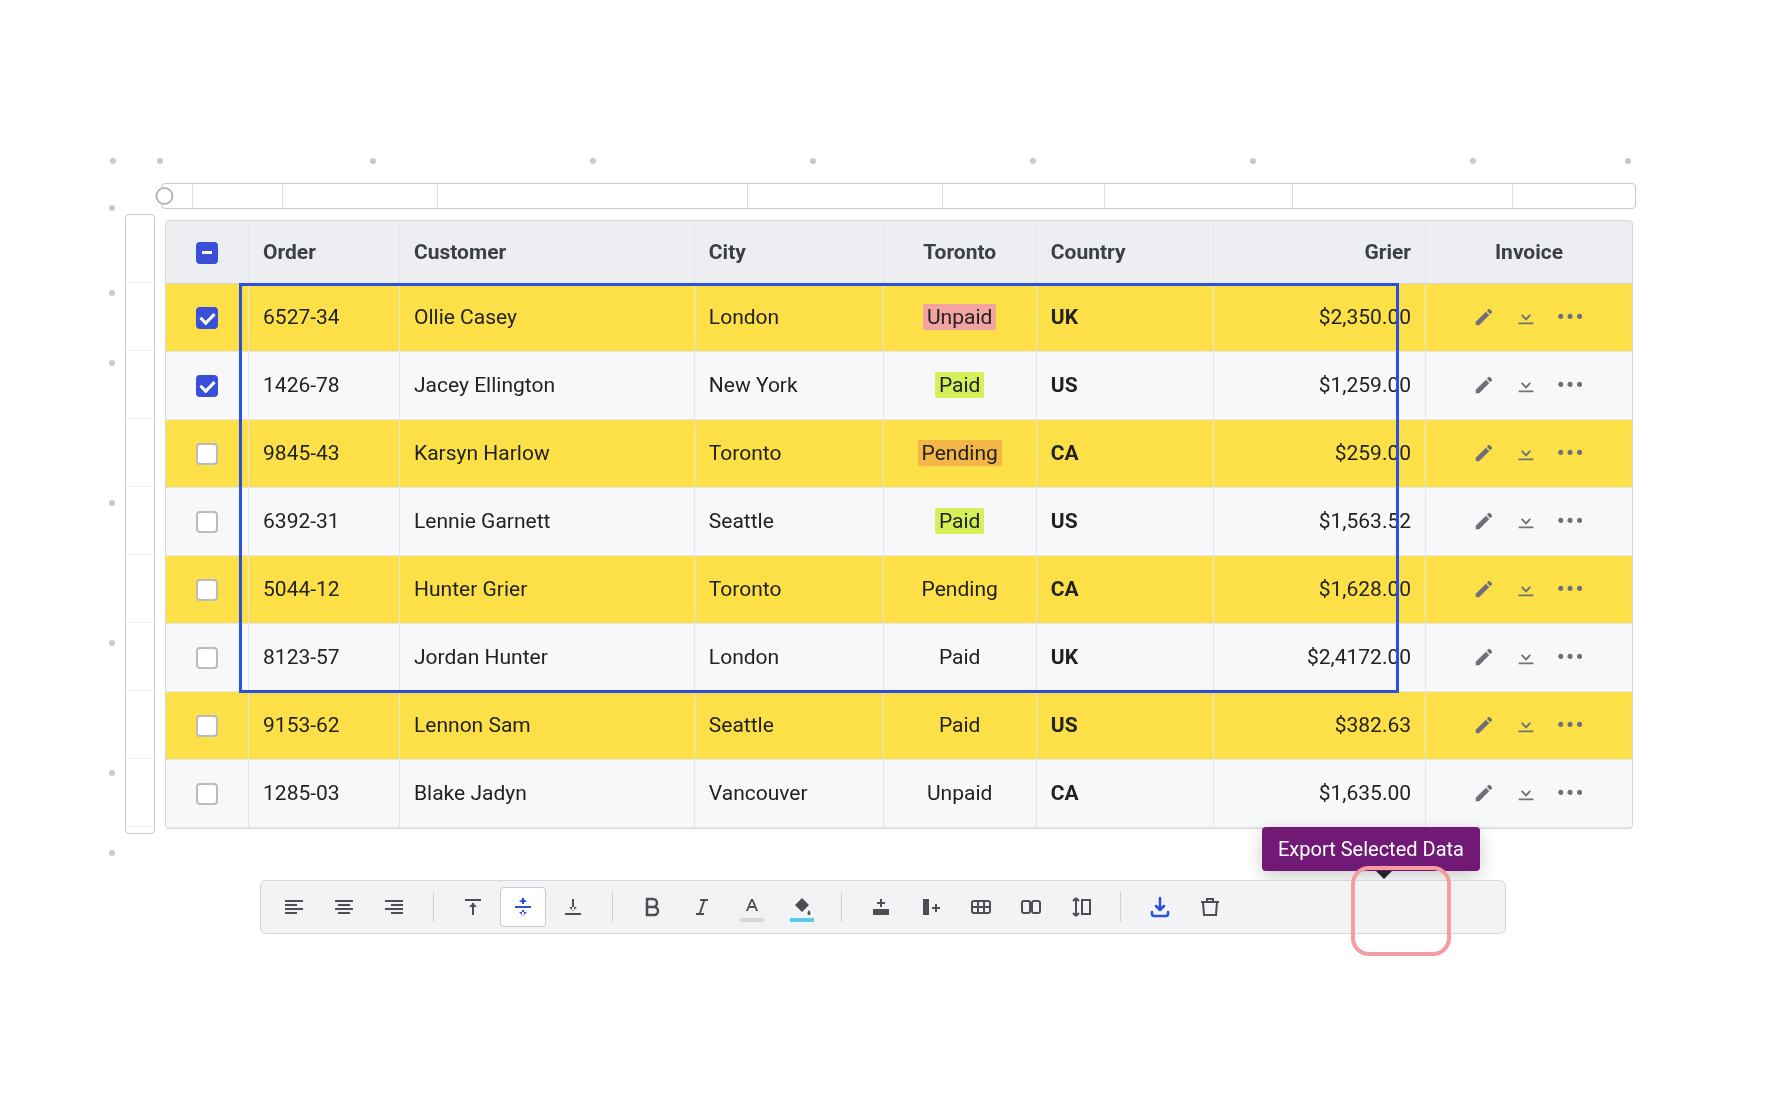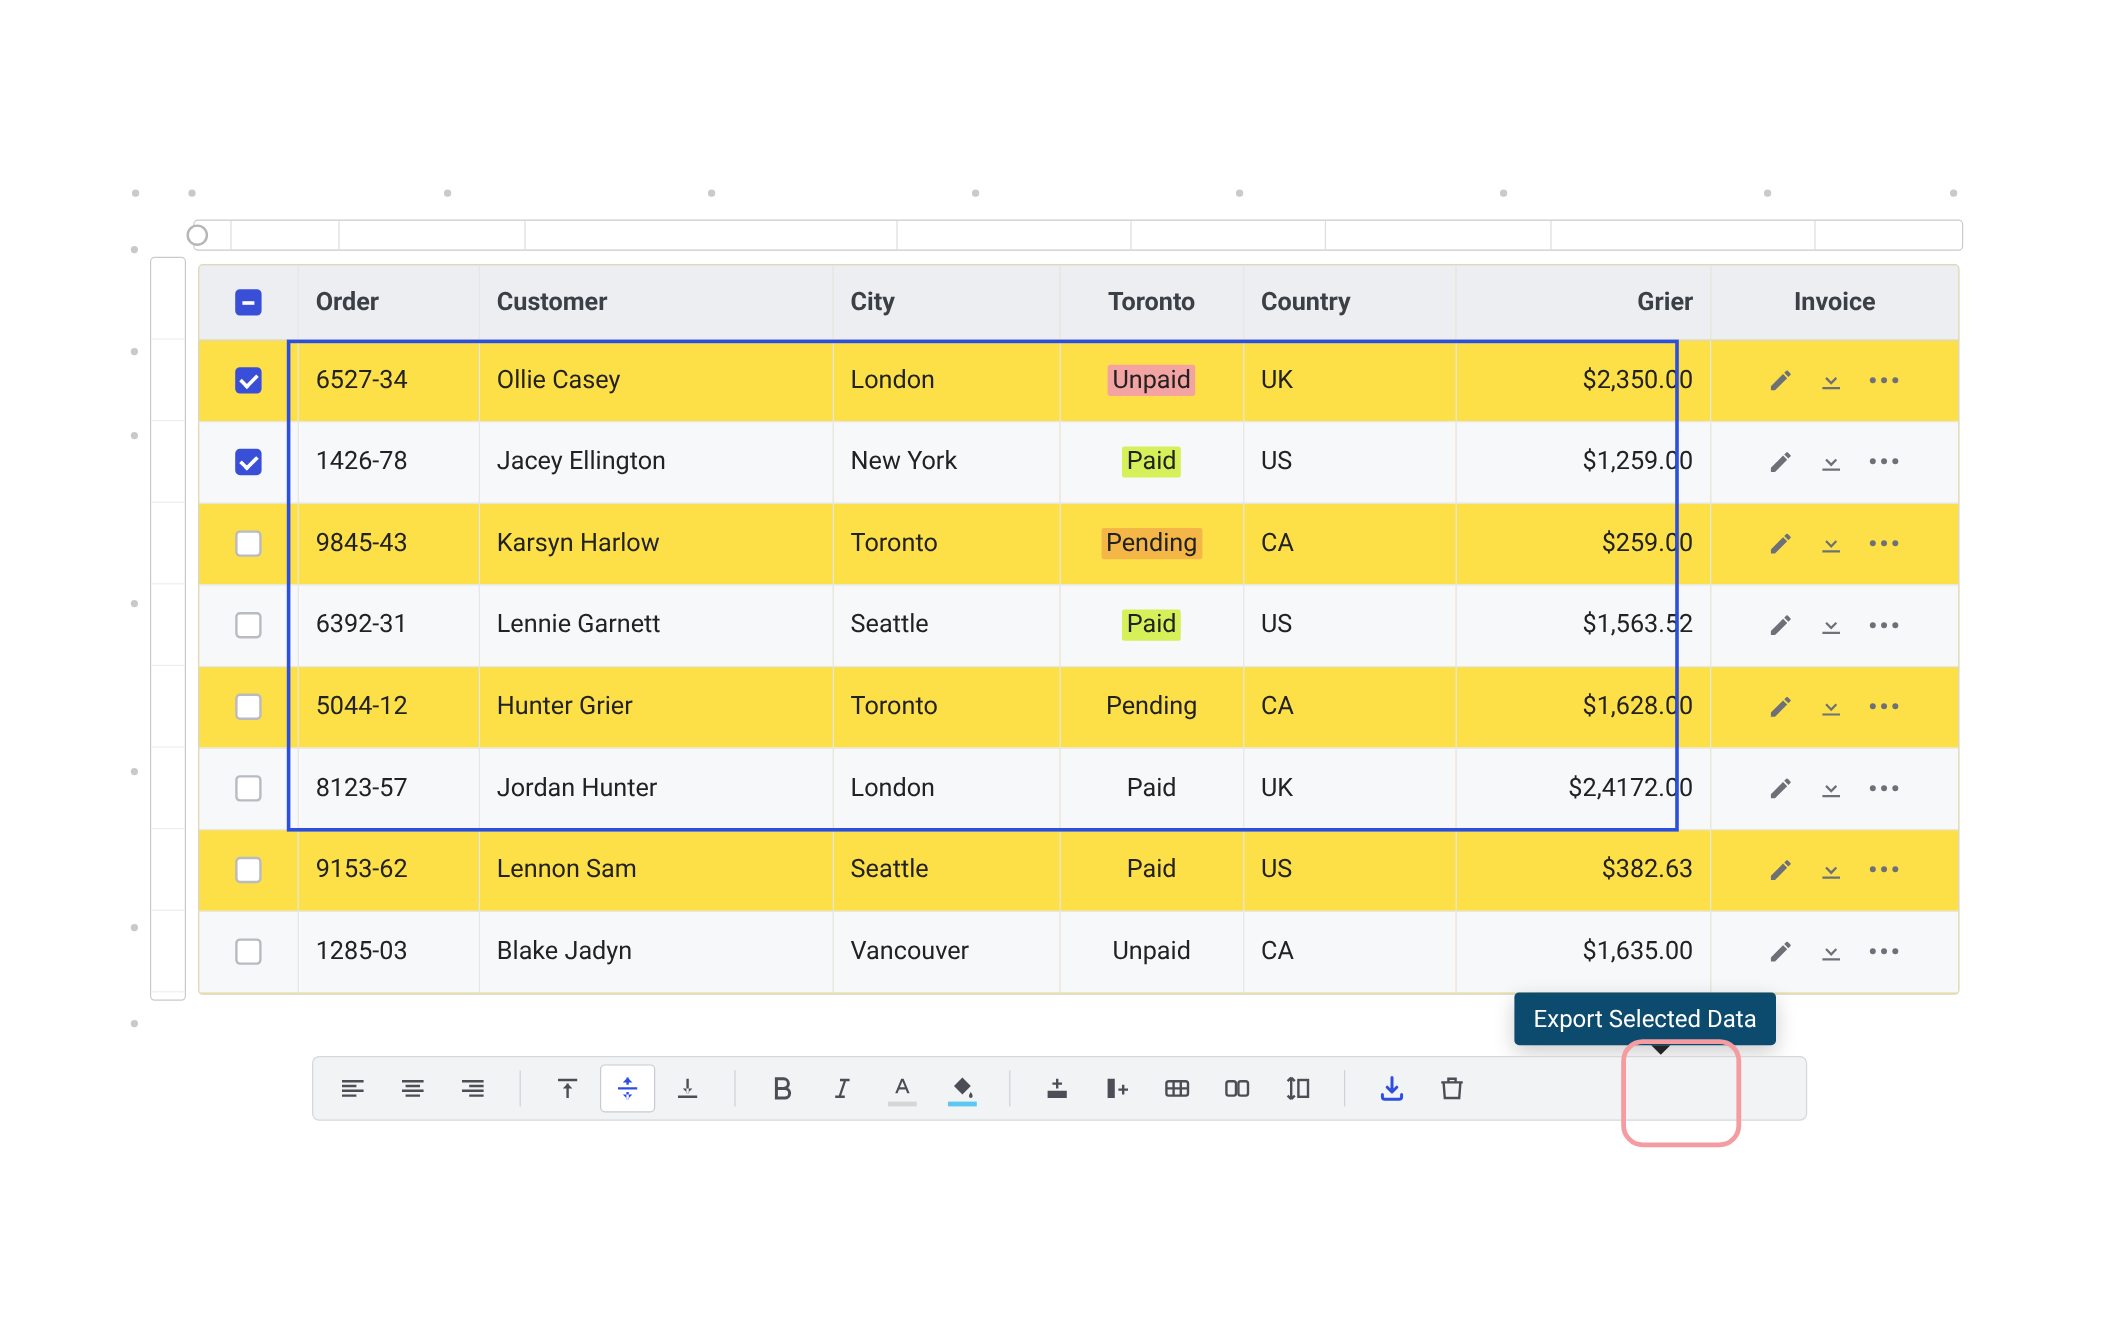--- a/index.html
+++ b/index.html
@@ -106,21 +106,21 @@
   }
   table.grid tbody tr:nth-child(even) td { background: #f7f8f9; }
   table.grid th:last-child, table.grid td:last-child { border-right: none; }
 
   
   .c-check   { width: 70px;  text-align: center; }
   .c-order   { width: 128px; }
   .c-customer{ width: 250px; }
   .c-city    { width: 160px; }
   .c-status  { width: 130px; text-align: center; }
-  .c-country { width: 150px; }
+  .c-country { width: 150px; font-weight: bold; }
   .c-amount  { width: 180px; text-align: right; }
   .c-invoice { width: 175px; text-align: center; }
 
   table.grid th.c-check   { text-align: center; }
   table.grid th.c-status  { text-align: center; }
   table.grid th.c-amount  { text-align: right; }
   table.grid th.c-invoice { text-align: center; }
   table.grid td.c-amount  { text-align: right; }
   table.grid td.c-status  { text-align: center; }
   table.grid td.c-check   { text-align: center; }
@@ -247,21 +247,21 @@
     width: 100px;
     height: 90px;
     border: 4px solid #f59ca0;
     border-radius: 18px;
     pointer-events: none;
   }
 
   
   .tooltip {
     position: absolute;
-    background: #0c4a6e;
+    background: #701a75;
     color: #fff;
     font-size: 20px;
     padding: 10px 16px;
     border-radius: 4px;
     white-space: nowrap;
     box-shadow: 0 6px 18px rgba(0,0,0,.2);
   }
   .tooltip::after {
     content: "";
     position: absolute;

